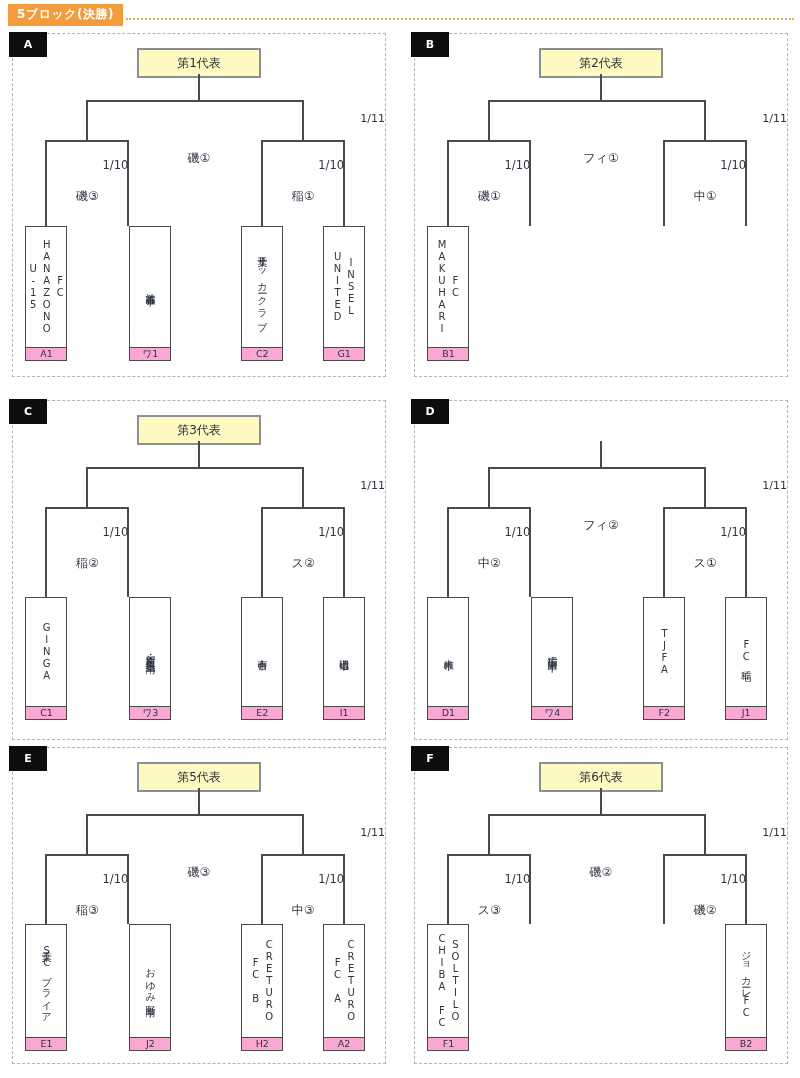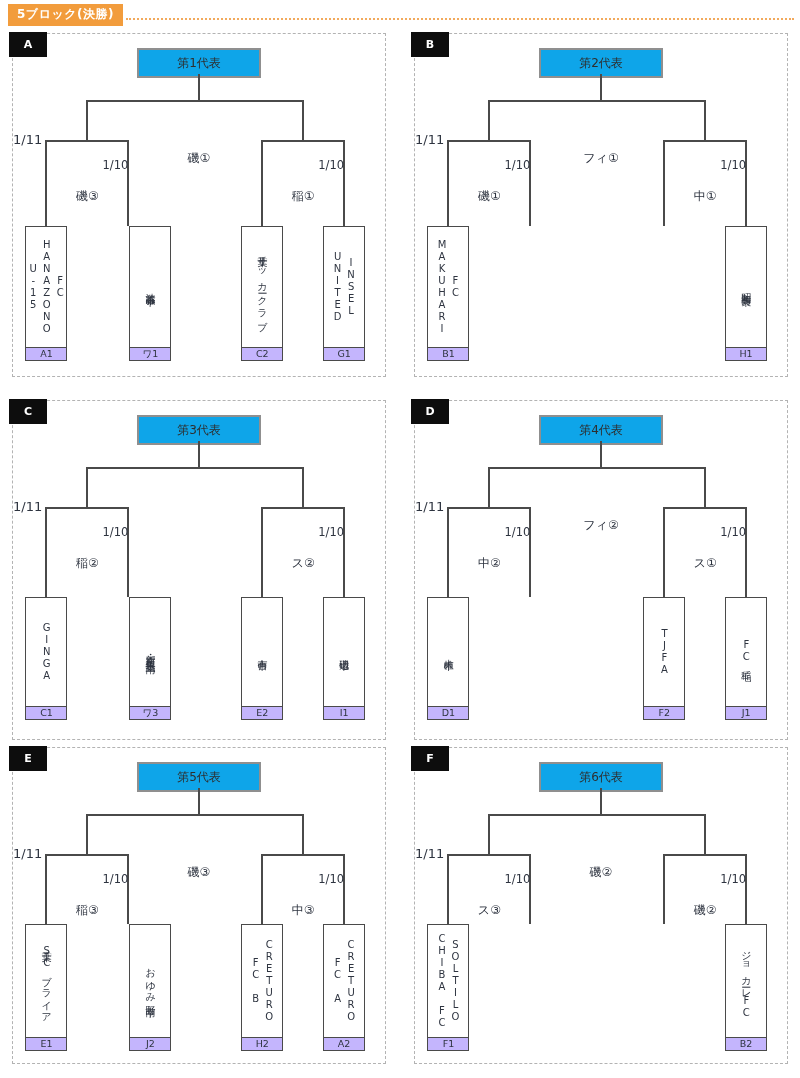--- a/index.html
+++ b/index.html
@@ -17,50 +17,50 @@
   .p2{left:12px;top:400px}.p3{left:414px;top:400px}
   .p4{left:12px;top:747px}.p5{left:414px;top:747px}
   .row-0{height:342px;--team-top:192px;--team-h:122px;}
   .row-1{height:338px;--team-top:196px;--team-h:110px;}
   .row-2{height:315px;--team-top:176px;--team-h:114px;}
 
   .blk-label{position:absolute;left:-4px;top:-2px;width:38px;height:25px;background:#0d0d0d;
              color:#fff;font-size:11px;font-weight:bold;text-align:center;line-height:25px;}
 
   .title-box{position:absolute;left:50%;top:14px;transform:translateX(-50%);width:120px;height:26px;
-             line-height:26px;text-align:center;border:2px solid #8f8f8f;background:#0ea5e9;
+             line-height:26px;text-align:center;border:2px solid #8f8f8f;background:#fef9c3;
              font-size:12px;color:#2e2e2e;}
 
   
   .ln{position:absolute;background:#4a4a4a;}
   .l-title-v{left:calc(50% - 1px);top:40px;width:1.5px;height:26px;}
   .l-final-h{left:20%;width:58%;top:66px;height:1.5px;}
   .l-final-vl{left:calc(20% - 1px);top:66px;width:1.5px;height:40px;}
   .l-final-vr{left:calc(78% - 1px);top:66px;width:1.5px;height:40px;}
   .l-semi-l{left:9%;width:22%;top:106px;height:1.5px;}
   .l-semi-r{left:67%;width:22%;top:106px;height:1.5px;}
   .l-t0{left:calc(9% - 1px);}  .l-t1{left:calc(31% - 1px);}
   .l-t2{left:calc(67% - 1px);} .l-t3{left:calc(89% - 1px);}
   .l-stub{top:106px;width:1.5px;height:calc(var(--team-top) - 106px);}
 
   
-  .t-final-date{position:absolute;left:0;right:0;top:78px;text-align:left;font-size:13px;color:#2e3440;margin-top:20px;}
+  .t-final-date{position:absolute;left:0;right:0;top:78px;text-align:right;font-size:11px;color:#2e3440;}
   .t-final-venue{position:absolute;left:0;right:0;top:116px;text-align:center;font-size:12px;color:#2e3440;}
   .t-semi-date{position:absolute;width:22%;top:124px;text-align:right;font-size:11.5px;color:#2e3440;}
   .t-semi-venue{position:absolute;width:22%;top:154px;text-align:center;font-size:12px;color:#2e3440;}
   .pos-l{left:9%;} .pos-r{left:67%;}
 
   
   .team{position:absolute;top:var(--team-top);transform:translateX(-50%);width:42px;}
   .team.t0{left:9%;} .team.t1{left:31%;padding-left:44px;} .team.t2{left:67%;} .team.t3{left:89%;}
   .tname{box-sizing:border-box;width:42px;height:var(--team-h);border:1.5px solid #4a4a4a;background:#fff;
          display:flex;flex-direction:row;justify-content:center;align-items:center;gap:2px;overflow:hidden;}
   .vcol{writing-mode:vertical-lr;text-orientation:upright;font-size:10px;letter-spacing:1px;
         line-height:1.15;color:#2e3440;white-space:pre;}
-  .seed{box-sizing:border-box;width:42px;height:14px;margin-top:-1px;border:1.5px solid #4a4a4a;background:#c4b5fd;
+  .seed{box-sizing:border-box;width:42px;height:14px;margin-top:-1px;border:1.5px solid #4a4a4a;background:#f9a8d4;
         font-size:9.5px;line-height:11px;text-align:center;color:#2e3440;}
 </style>
 </head>
 <body>
 
 <div id="stage">
   <div class="badge">5ブロック(決勝)</div>
   <div class="dotline"></div>
   <div id="panels">
       <div class="panel p0 row-0">
@@ -135,26 +135,20 @@
     <div class="t-semi-date pos-r">1/10</div>
     <div class="t-semi-venue pos-r">中①</div>
 
     <div class="team t0">
       <div class="tname">
             <span class="vcol">MAKUHARI</span>
             <span class="vcol">FC</span>
           </div>
       <div class="seed">B1</div>
     </div>
-    <div class="team t3">
-      <div class="tname">
-            <span class="vcol">昭和秀英中</span>
-          </div>
-      <div class="seed">H1</div>
-    </div>
   </div>
       <div class="panel p2 row-1">
     <div class="blk-label">C</div>
     <div class="title-box">第3代表</div>
 
     <div class="ln l-title-v"></div>
     <div class="ln l-final-h"></div>
     <div class="ln l-final-vl"></div>
     <div class="ln l-final-vr"></div>
     <div class="ln l-semi-l"></div>
@@ -190,21 +184,20 @@
     </div>
     <div class="team t3">
       <div class="tname">
             <span class="vcol">磯辺中</span>
           </div>
       <div class="seed">I1</div>
     </div>
   </div>
       <div class="panel p3 row-1">
     <div class="blk-label">D</div>
-    <div class="title-box">第4代表</div>
 
     <div class="ln l-title-v"></div>
     <div class="ln l-final-h"></div>
     <div class="ln l-final-vl"></div>
     <div class="ln l-final-vr"></div>
     <div class="ln l-semi-l"></div>
     <div class="ln l-semi-r"></div>
     <div class="ln l-stub l-t0"></div>
     <div class="ln l-stub l-t1"></div>
     <div class="ln l-stub l-t2"></div>
@@ -215,20 +208,26 @@
     <div class="t-semi-date pos-l">1/10</div>
     <div class="t-semi-venue pos-l">中②</div>
     <div class="t-semi-date pos-r">1/10</div>
     <div class="t-semi-venue pos-r">ス①</div>
 
     <div class="team t0">
       <div class="tname">
             <span class="vcol">大椎中</span>
           </div>
       <div class="seed">D1</div>
+    </div>
+    <div class="team t1">
+      <div class="tname">
+            <span class="vcol">稲浜中・幸一中</span>
+          </div>
+      <div class="seed">ワ4</div>
     </div>
     <div class="team t2">
       <div class="tname">
             <span class="vcol">TJFA</span>
           </div>
       <div class="seed">F2</div>
     </div>
     <div class="team t3">
       <div class="tname">
             <span class="vcol">FC稲毛</span>

